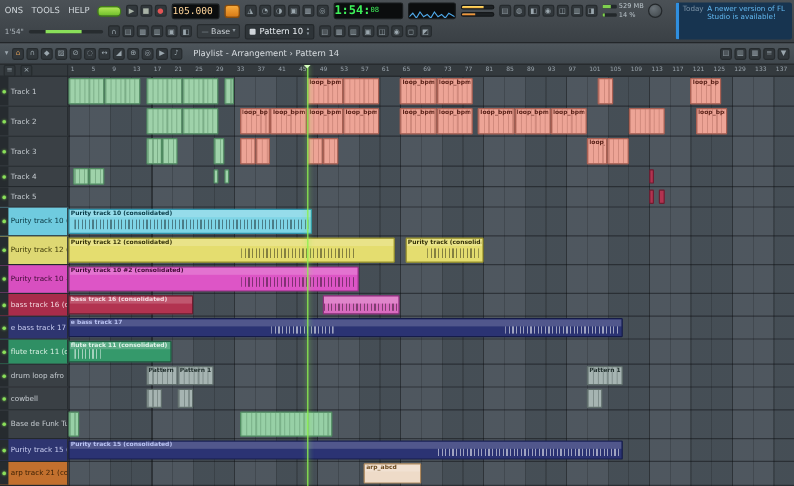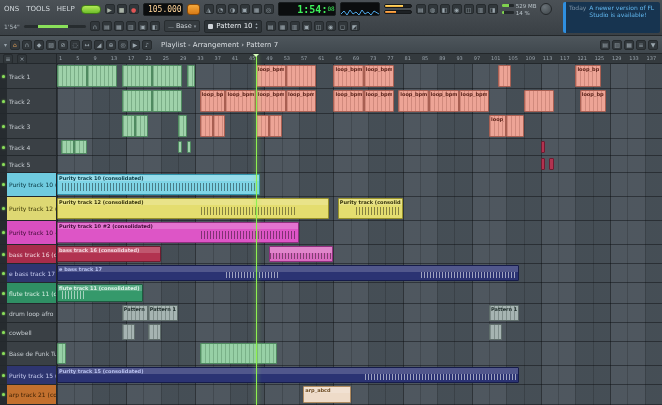--- a/index.html
+++ b/index.html
@@ -7,21 +7,21 @@
 .app{position:relative;width:662px;height:405px;background:#3a4045;}
 
 
 .topbar{position:absolute;top:0;left:0;right:0;height:36px;background:linear-gradient(#4b5156,#3a4045);border-bottom:1px solid #23272a;z-index:20;}
 .tb-row{display:flex;align-items:center;height:17px;padding:1px 4px 0 4px;gap:4px;padding-right:104px;}
 .menu{display:flex;gap:7px;font-size:7px;color:#d2d8dc;margin-right:2px;}
 .menu span{cursor:default}
 .green-pill{width:20px;height:9px;border-radius:4px;background:linear-gradient(#b2e957,#6fbe2b);border:1px solid #3f7d15;}
 .mini-icons{display:inline-flex;gap:2px;align-items:center;}
 .mini-icon{width:10px;height:10px;display:inline-flex;align-items:center;justify-content:center;font-size:6px;color:#9aa6ad;background:#31373b;border:1px solid #262b2e;border-radius:2px;}
-.lcd{background:#0b0d0e;border:1px solid #191d1f;border-radius:2px;display:flex;align-items:center;justify-content:flex-end;font-family:"DejaVu Sans Mono",monospace;}
+.lcd{background:#0b0d0e;border:1px solid #191d1f;border-radius:2px;display:flex;align-items:center;justify-content:flex-start;font-family:"DejaVu Sans Mono",monospace;}
 .lcd.tempo{width:40px;height:13px;color:#ffd59a;font-size:8px;}
 .lcd.time{width:58px;height:14px;color:#3ef05a;}
 .t-main{font-size:10px;font-weight:bold;}
 .t-sub{font-size:6px;align-self:flex-start;margin-top:2px;}
 .patsong{width:13px;height:11px;border-radius:3px;background:linear-gradient(#f5a93c,#d97b16);border:1px solid #8a4c0a;}
 .scope{width:40px;height:14px;background:#0b0d0e;border:1px solid #191d1f;border-radius:2px;overflow:hidden;}
 .sliders{display:flex;flex-direction:column;gap:2px;}
 .slider{width:28px;height:4px;background:#1d2124;border:1px solid #15181a;border-radius:2px;position:relative;overflow:hidden;}
 .slider i{position:absolute;left:0;top:0;bottom:0;display:block;}
 .slider.s1 i{width:70%;background:linear-gradient(#ffe070,#f0a830);}
@@ -201,21 +201,21 @@
         <span class="mini-icon">▨</span>
         <span class="mini-icon">⊘</span>
         <span class="mini-icon">◌</span>
         <span class="mini-icon">↔</span>
         <span class="mini-icon">◢</span>
         <span class="mini-icon">⊕</span>
         <span class="mini-icon">◎</span>
         <span class="mini-icon">▶</span>
         <span class="mini-icon">♪</span>
       </span>
-    <span class="pl-title">Playlist - Arrangement › Pattern 7</span>
+    <span class="pl-title">Playlist - Arrangement › Pattern 14</span>
     <span class="mini-icons right">
         <span class="mini-icon">▤</span>
         <span class="mini-icon">▥</span>
         <span class="mini-icon">▦</span>
         <span class="mini-icon">≡</span>
         <span class="mini-icon">▼</span>
       </span>
   </div>
 
   <div class="playlist-area">

